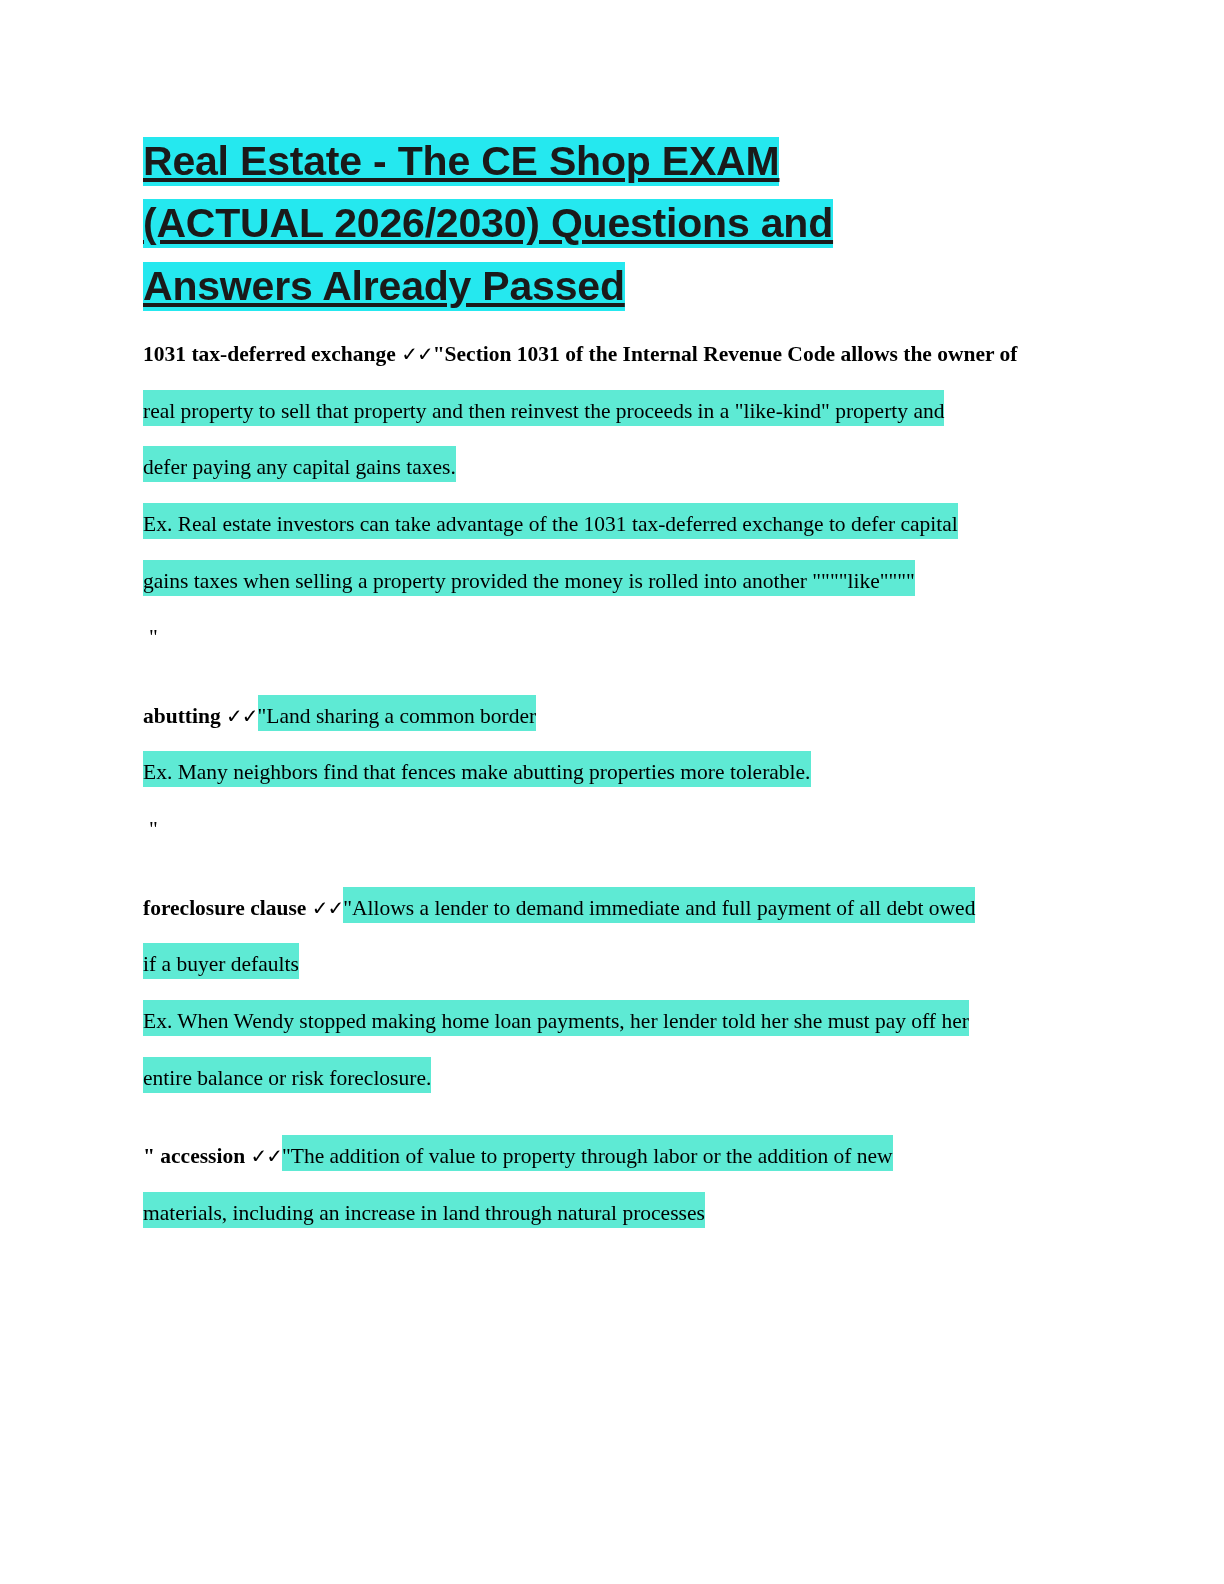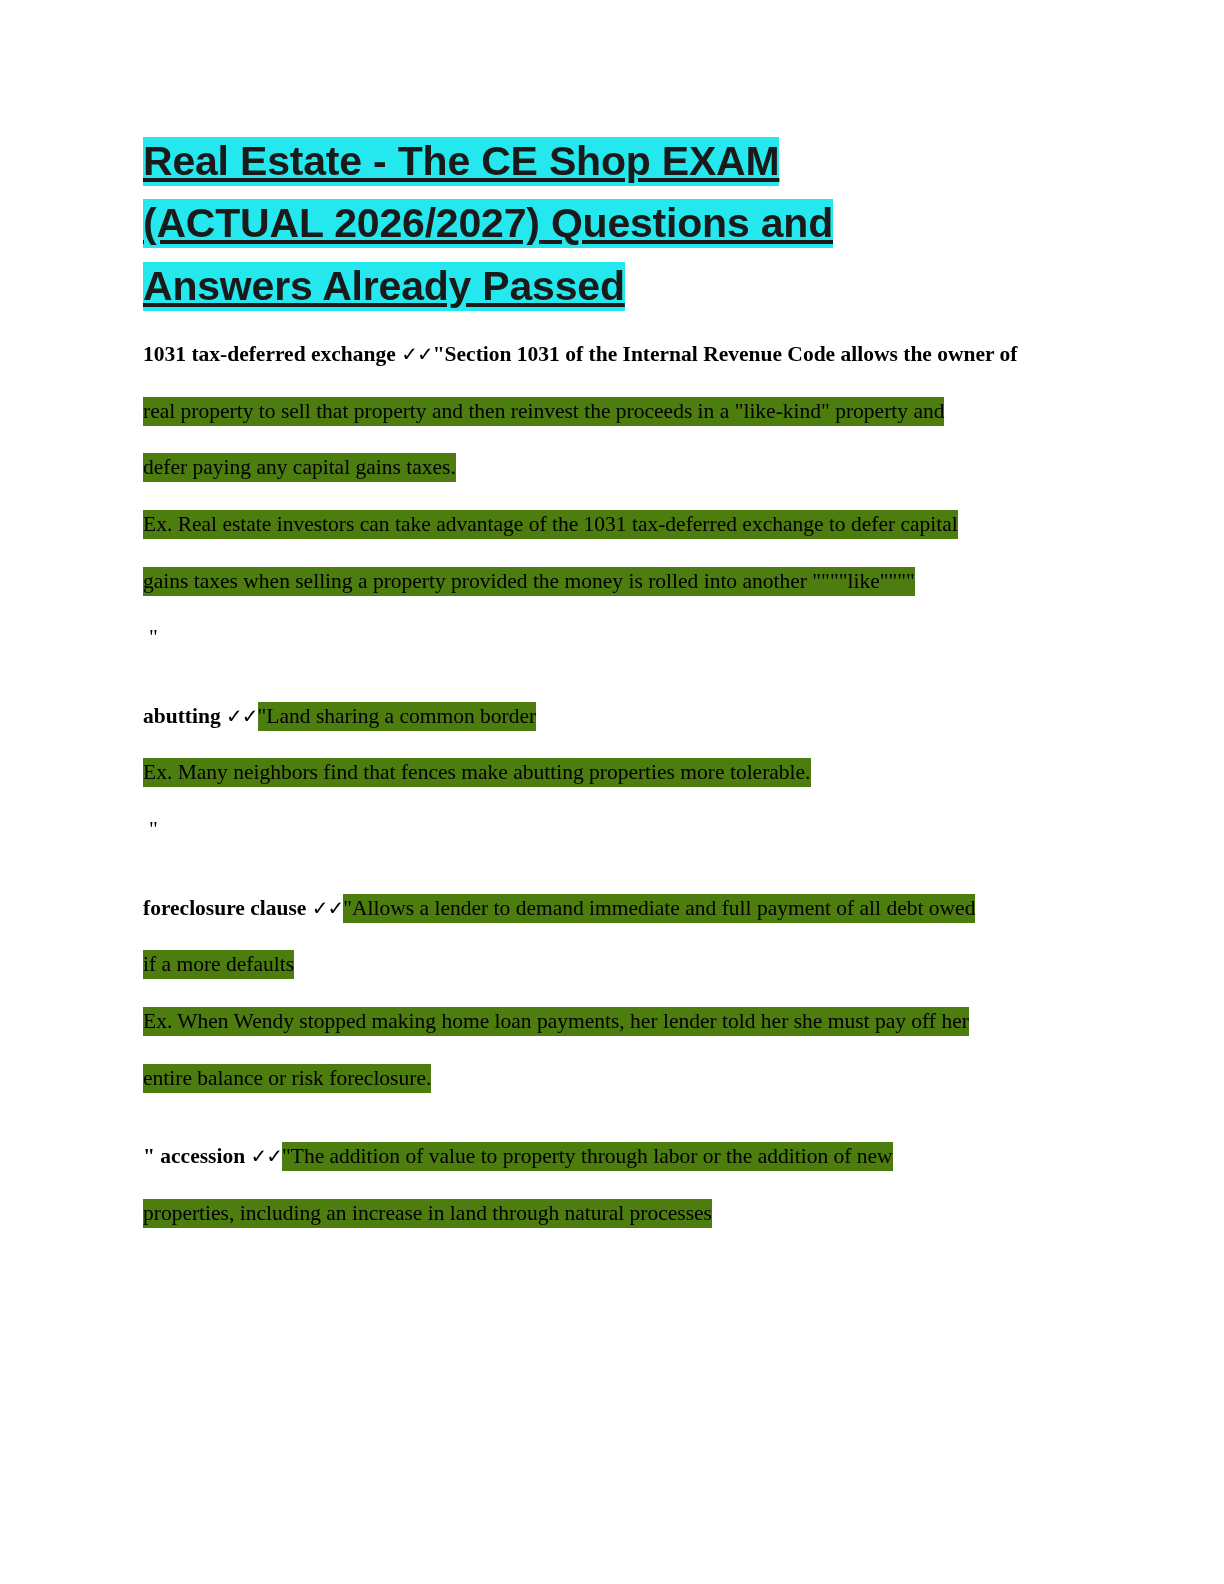--- a/index.html
+++ b/index.html
@@ -40,24 +40,24 @@
   }
   .body-block {
     font-size: 21.5px;
     line-height: 1.62;
   }
   p.line {
     margin: 0 0 33px 0;
     line-height: 1.1;
   }
   .hl {
-    background: #4d7c0f;
+    background: #5eead4;
     box-decoration-break: clone;
     -webkit-box-decoration-break: clone;
-    padding: 2px 0 3px 0;
+    padding: 9px 0 3px 0;
   }
   .plain {
     padding: 2px 0 3px 0;
     font-weight: bold;
   }
   .check {
     font-family: "DejaVu Sans", sans-serif;
     font-weight: bold;
     font-size: 20px;
     letter-spacing: -1px;
@@ -70,21 +70,21 @@
     height: 22px;
   }
 </style>
 </head>
 <body>
 
 <div class="page">
 
   <h1 class="doc-title">
     <span class="hl-line">Real Estate - The CE Shop EXAM</span><br>
-    <span class="hl-line">(ACTUAL 2026/2027) Questions and</span><br>
+    <span class="hl-line">(ACTUAL 2026/2030) Questions and</span><br>
     <span class="hl-line">Answers Already Passed</span>
   </h1>
 
   <div class="body-block">
 
     <p class="line">
       <span class="plain">1031 tax-deferred exchange </span><span class="check">✓✓</span><span class="plain">"Section 1031 of the Internal Revenue Code allows the owner of</span>
     </p>
     <p class="line">
       <span class="hl">real property to sell that property and then reinvest the proceeds in a "like-kind" property and</span>
@@ -107,31 +107,31 @@
     <p class="line">
       <span class="hl">Ex. Many neighbors find that fences make abutting properties more tolerable.</span>
     </p>
     <p class="quote-only">"</p>
     <div class="gap"></div>
 
     <p class="line">
       <span class="plain">foreclosure clause </span><span class="check">✓✓</span><span class="hl">"Allows a lender to demand immediate and full payment of all debt owed</span>
     </p>
     <p class="line">
-      <span class="hl">if a more defaults</span>
+      <span class="hl">if a buyer defaults</span>
     </p>
     <p class="line">
       <span class="hl">Ex. When Wendy stopped making home loan payments, her lender told her she must pay off her</span>
     </p>
     <p class="line">
       <span class="hl">entire balance or risk foreclosure.</span>
     </p>
     <div class="gap"></div>
 
     <p class="line">
       <span class="plain">" accession </span><span class="check">✓✓</span><span class="hl">"The addition of value to property through labor or the addition of new</span>
     </p>
     <p class="line">
-      <span class="hl">properties, including an increase in land through natural processes</span>
+      <span class="hl">materials, including an increase in land through natural processes</span>
     </p>
 
   </div>
 </div>
 
 </body></html>

